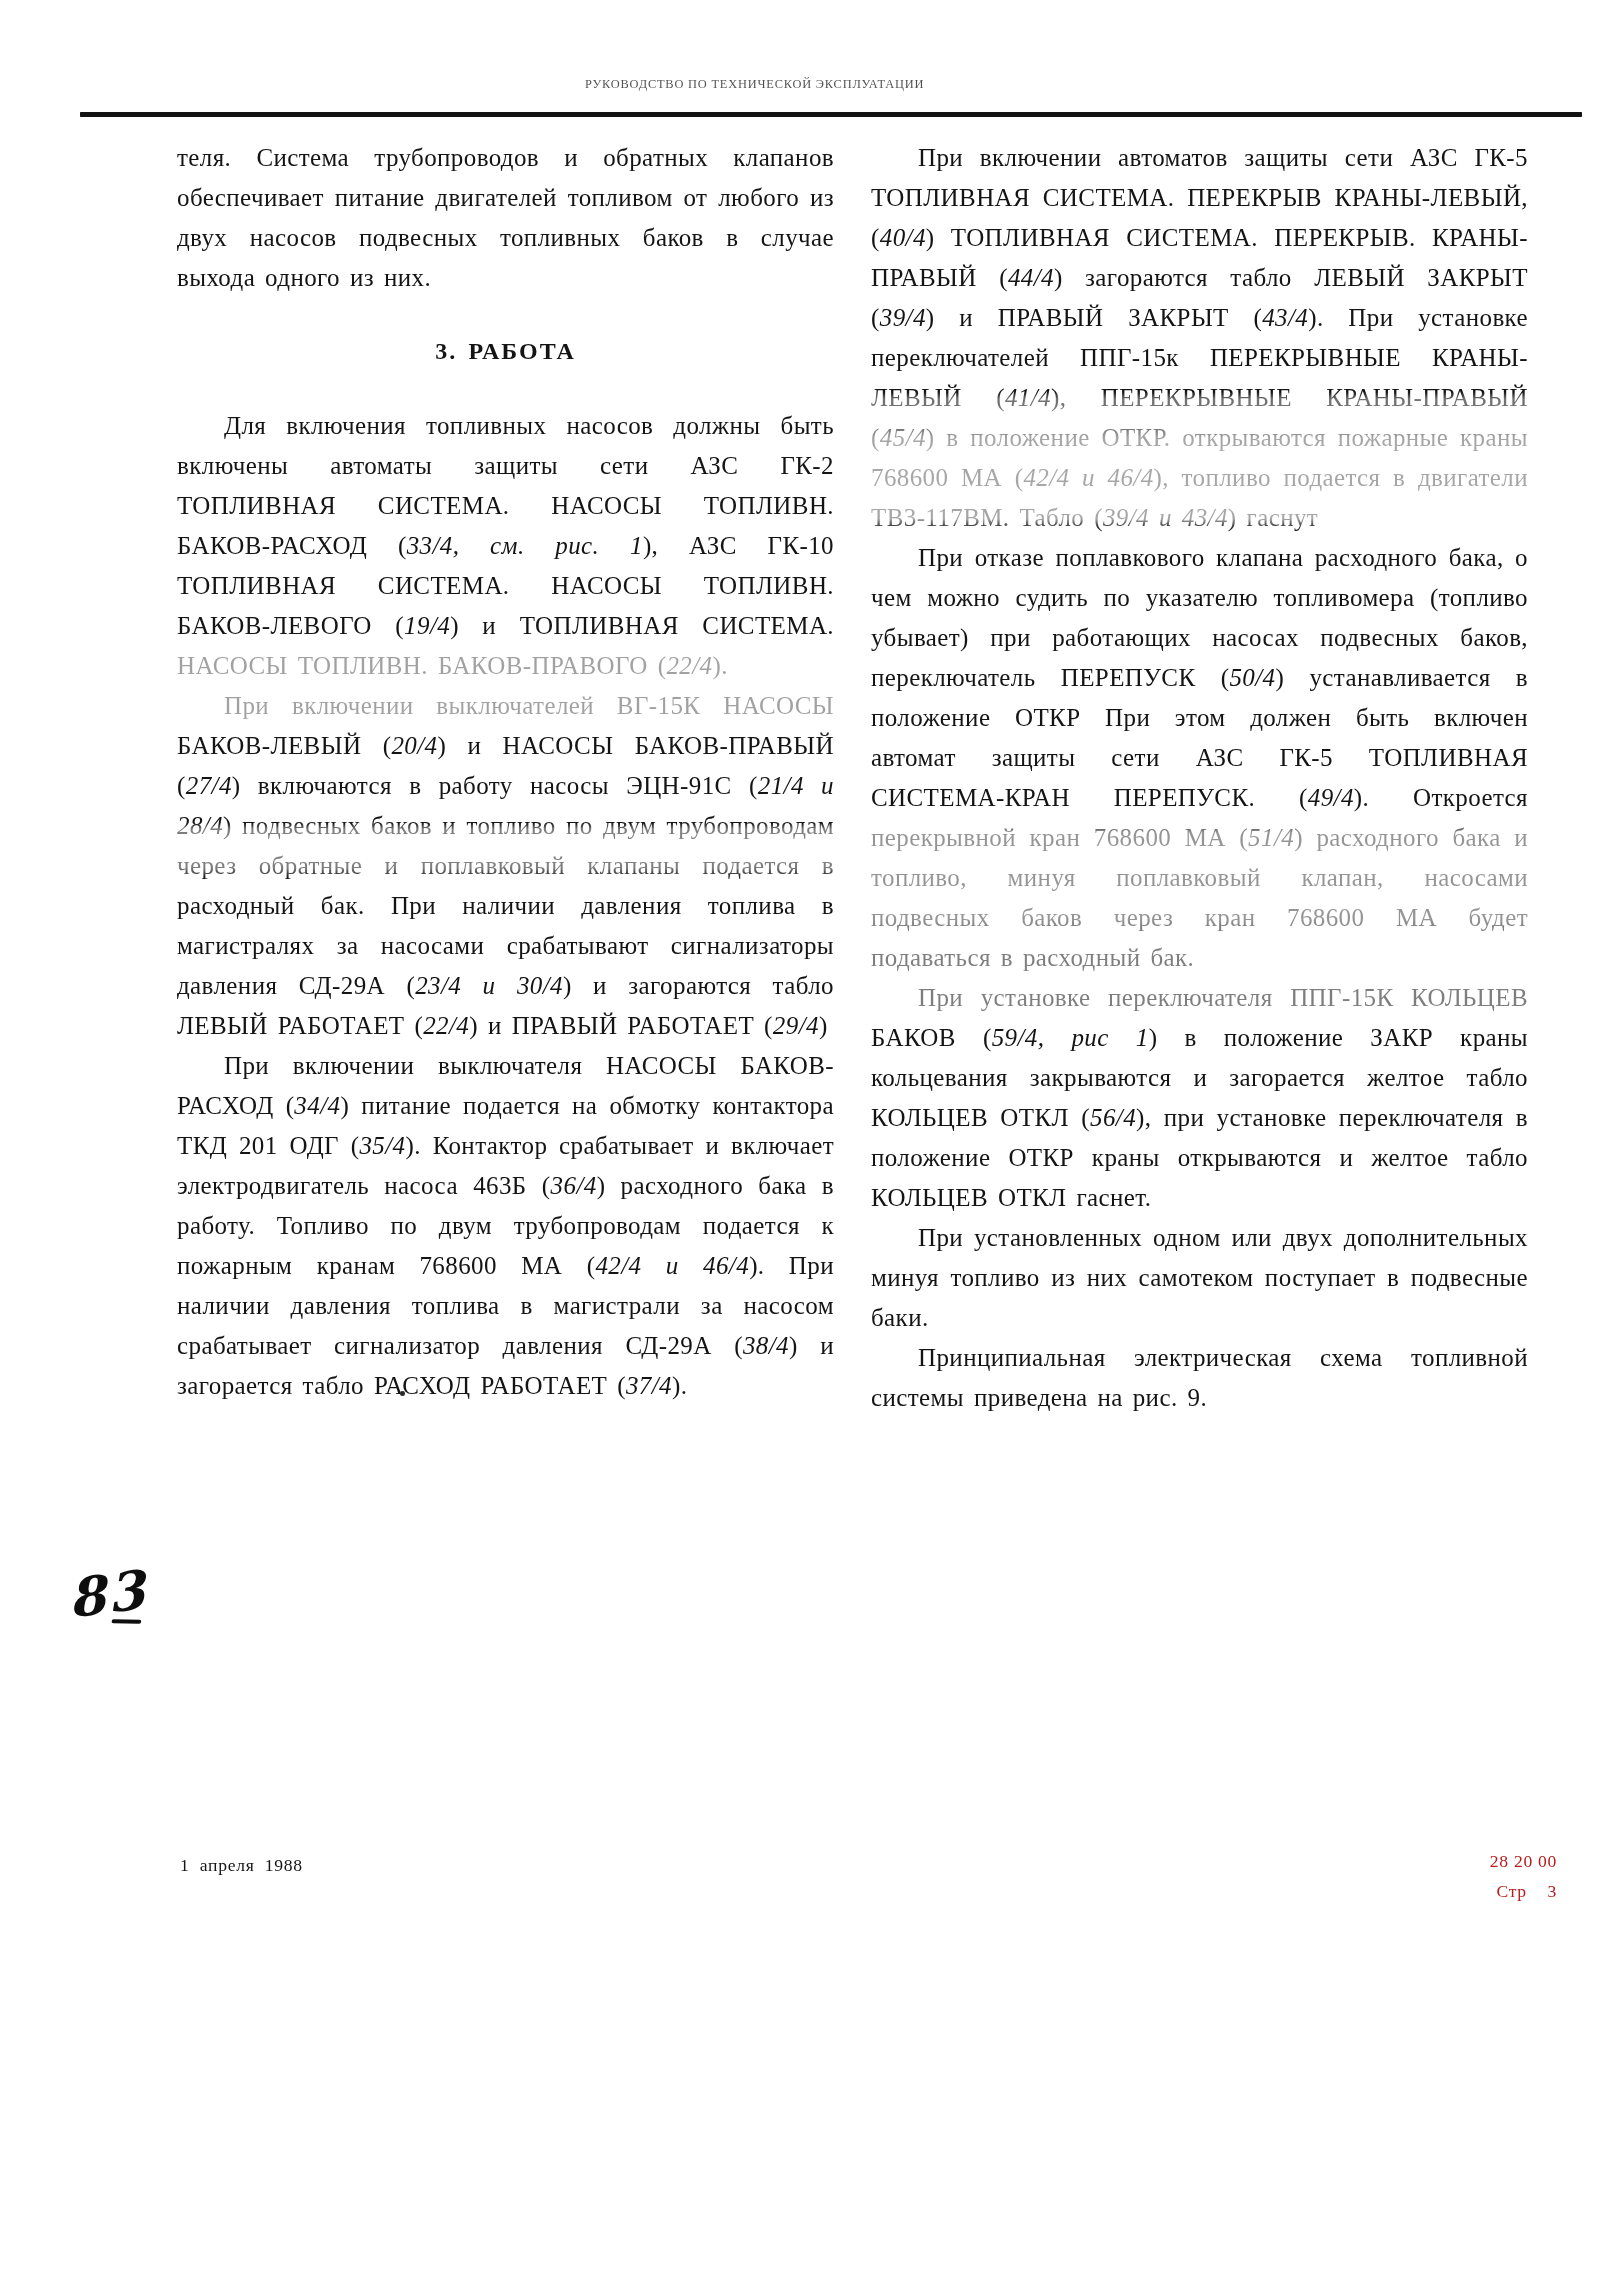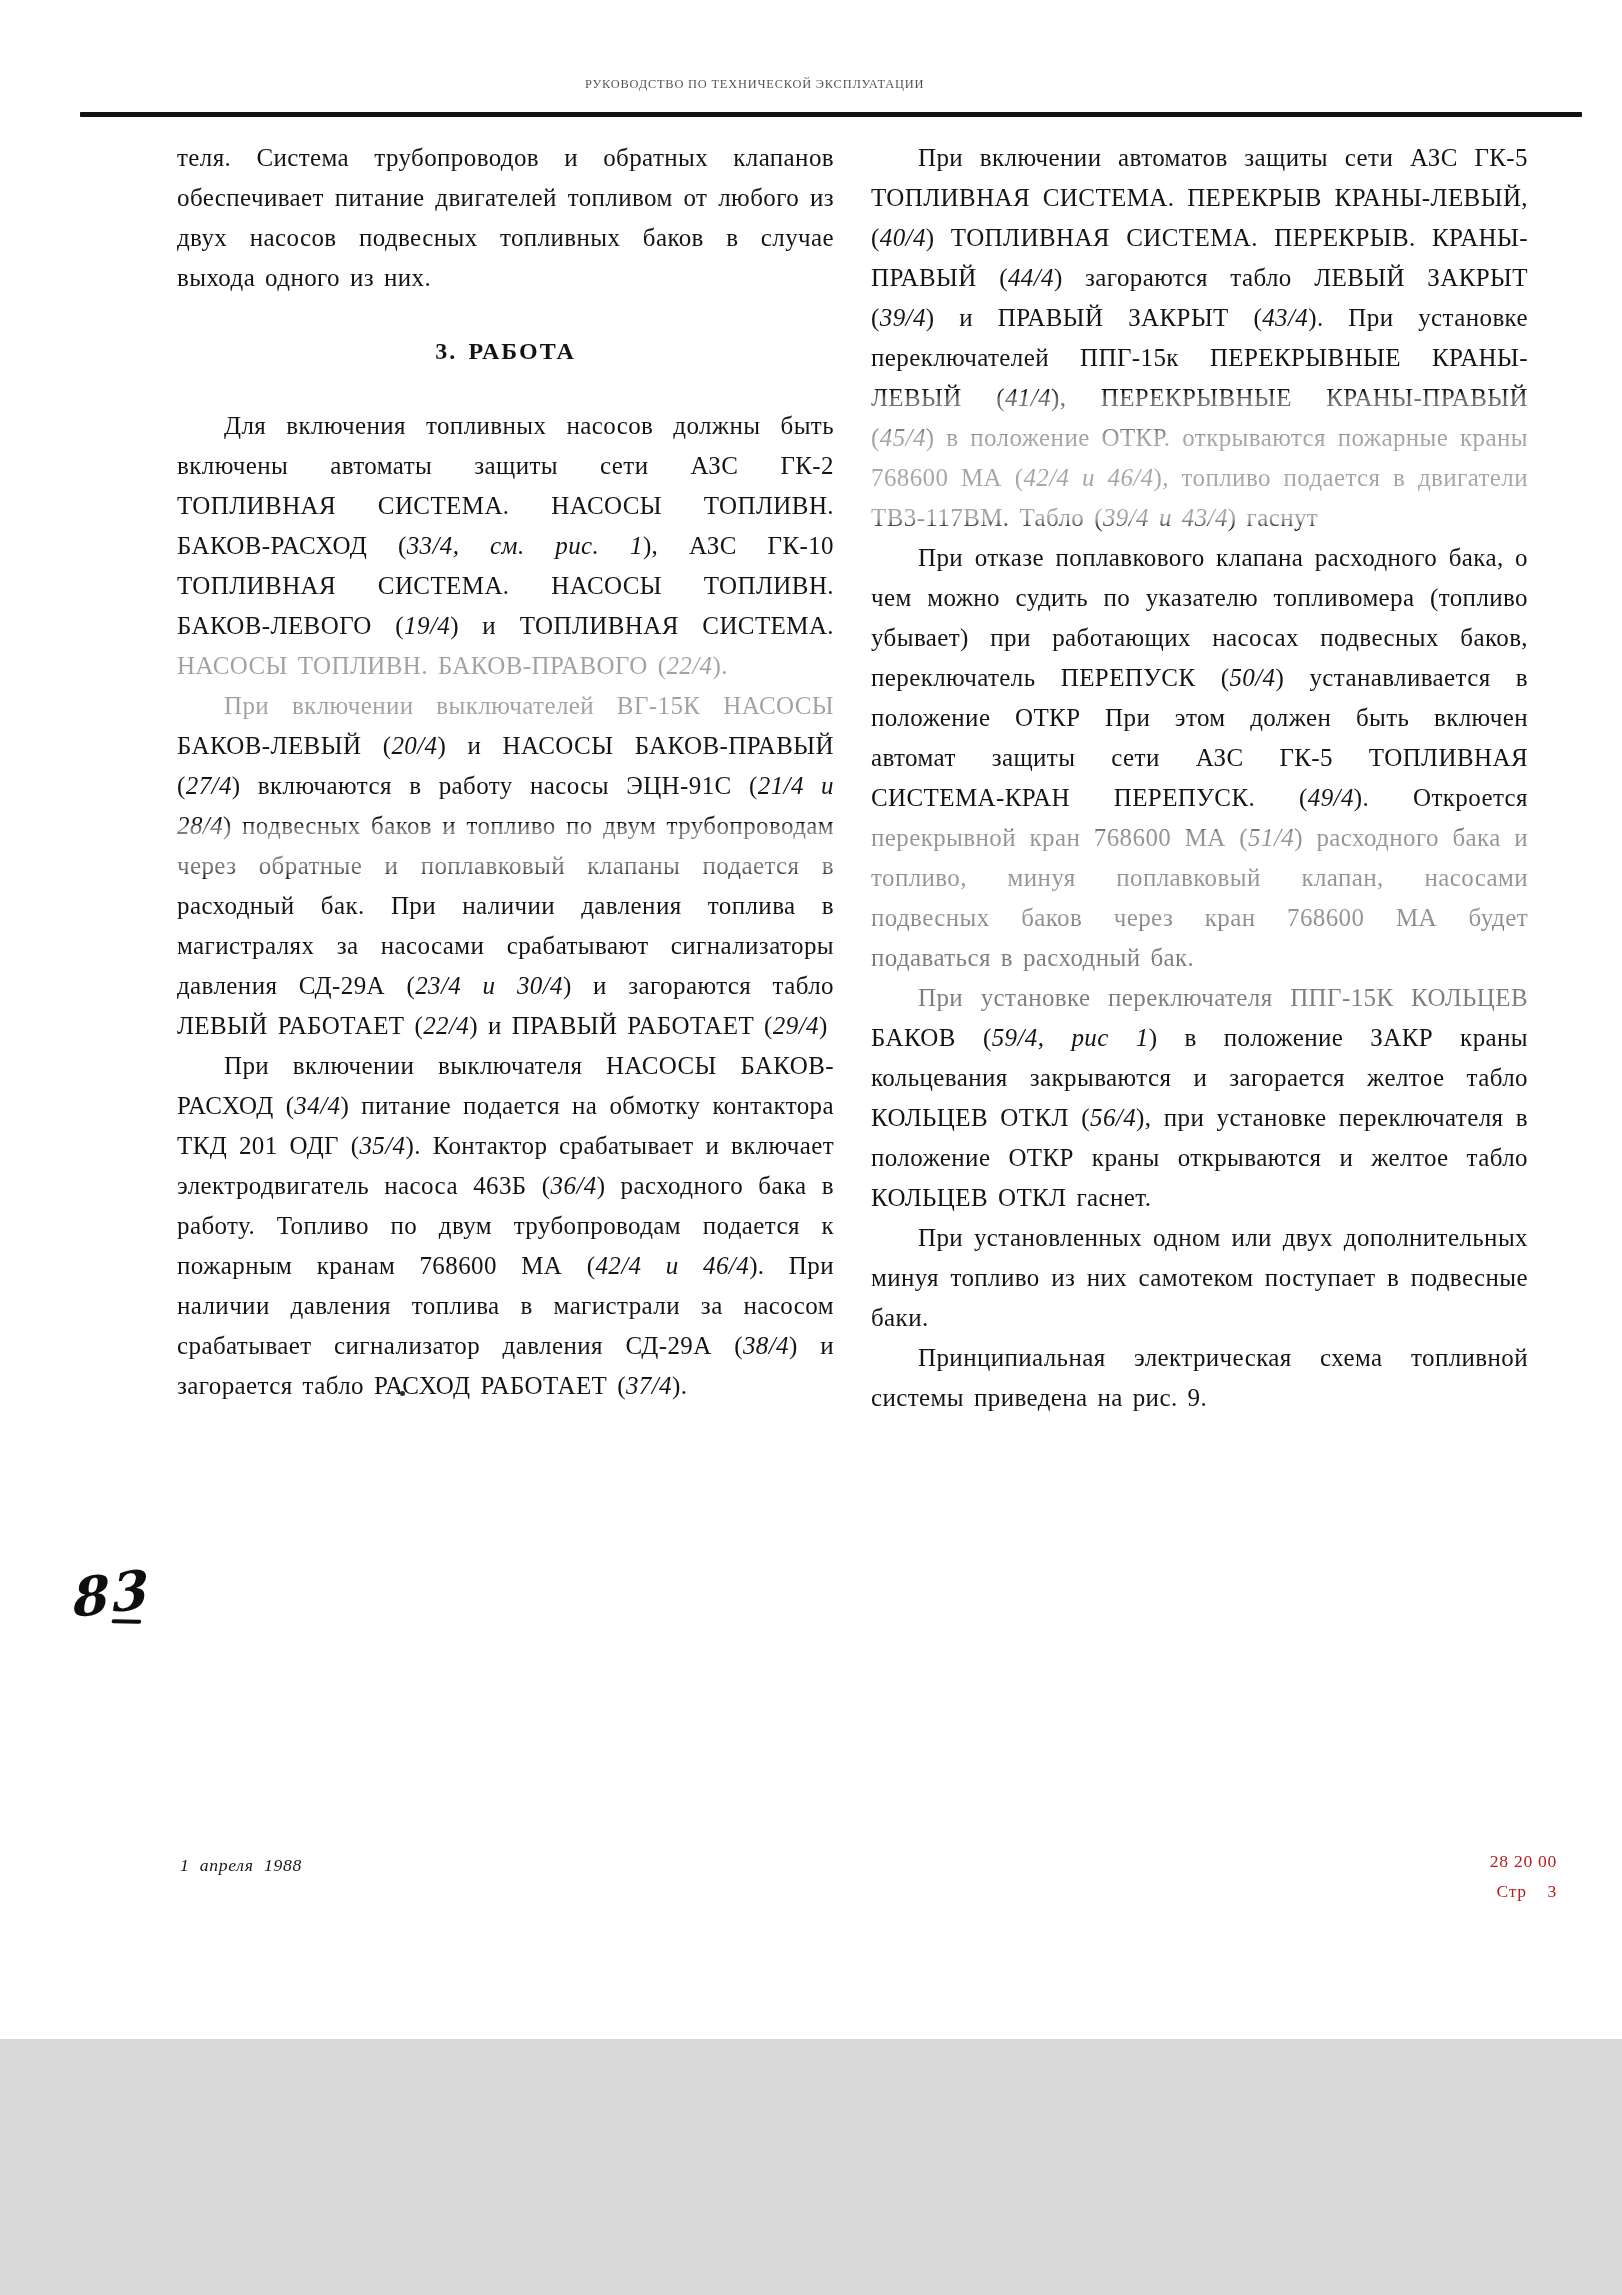--- a/index.html
+++ b/index.html
@@ -1,17 +1,17 @@
 <!DOCTYPE html>
 <html lang="ru" style="font-size:10.4px"><head>
 <meta charset="utf-8">
 <style>
   html,body{margin:0;padding:0;background:#d9d9d9;}
   .page{
-    position:relative;width:1622px;height:2039px;background:#ffffff;
+    position:relative;width:1622px;height:2295px;background:#ffffff;
     font-family:"Liberation Serif","DejaVu Serif",serif;color:#141414;
     overflow:hidden;
   }
   .running-head{
     position:absolute;left:585px;top:77px;width:274px;
     font-size:12.4px;letter-spacing:0.8px;text-align:center;
     color:rgba(10,10,10,.78);transform:scaleY(1.08);
     white-space:nowrap;filter:contrast(.85);
   }
   .head-rule{
@@ -47,21 +47,21 @@
   .handwritten::after{
     content:"";position:absolute;left:38px;bottom:-5.2px;width:30px;height:3.9px;
     background:#0e0e0e;transform:rotate(8deg);border-radius:2px;
   }
   .ink-dot{
     position:absolute;left:400px;top:1391px;width:4.6px;height:4.6px;
     background:#2a2a2a;border-radius:50%;
   }
   .footer-date{
     position:absolute;left:180px;top:1855px;font-size:17.6px;letter-spacing:0.7px;
-    word-spacing:5.2px;color:#161616;font-style:italic;
+    word-spacing:5.2px;color:#161616;
   }
   .footer-right{
     position:absolute;right:65px;top:1846px;text-align:right;
     font-size:17.6px;line-height:30px;color:#b91c1c;letter-spacing:0.7px;
   }
   .footer-right .pg{word-spacing:15.6px;}
 </style>
 </head>
 <body>
 

